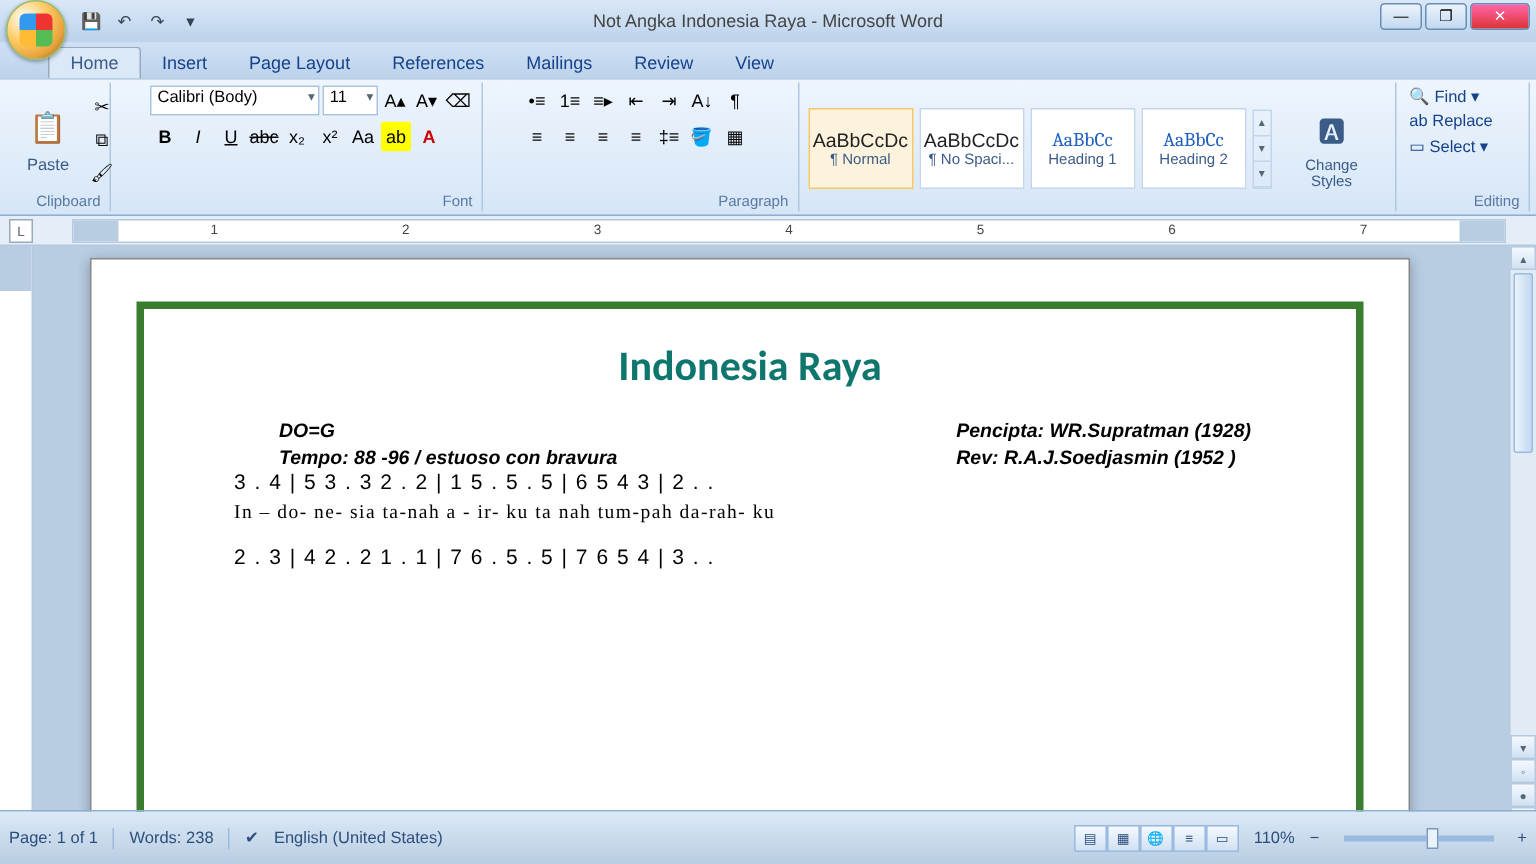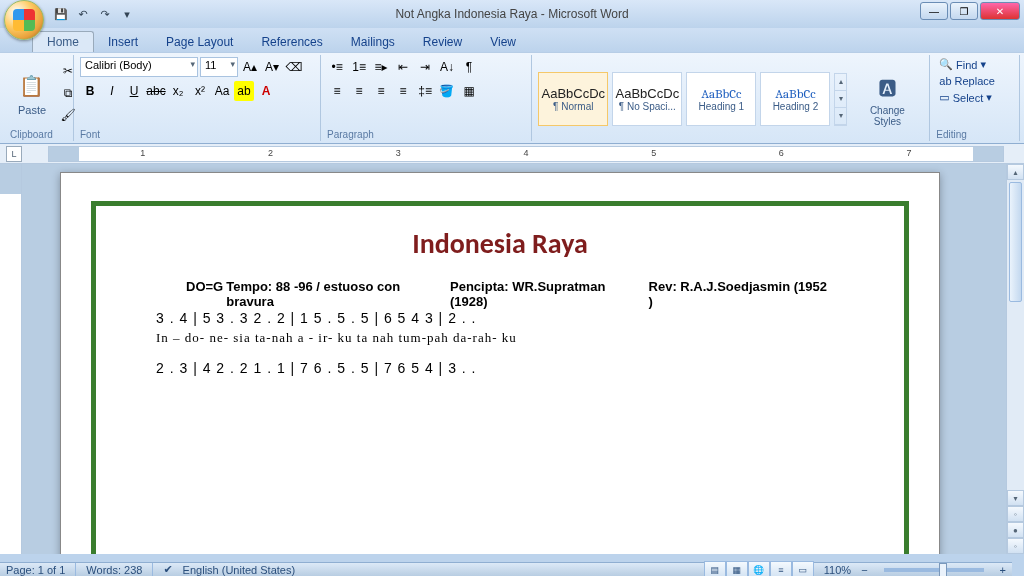--- a/index.html
+++ b/index.html
@@ -17,26 +17,26 @@
 .win-btn.close { background:linear-gradient(#f6a,#d33); color:#fff; width:40px; }
 
 
 .tabs { height: 24px; display:flex; padding-left:32px; align-items:flex-end; background:linear-gradient(#cfe0f4,#bcd3ec); }
 .tab { padding: 3px 14px; font-size: 12px; color:#15428b; cursor:pointer; }
 .tab.active { background:#dbe8f7; border:1px solid #9ab; border-bottom:none; border-radius:3px 3px 0 0; color:#3b5c87; }
 
 
 .ribbon { height: 92px; background: linear-gradient(#eef5fd,#d6e6f7); border-top:1px solid #b7cde6; border-bottom:1px solid #8faed1; display:flex; padding:2px 4px; }
 .group { border-right:1px solid #b0c7e0; display:flex; flex-direction:column; justify-content:space-between; padding:2px 6px 0; }
-.group-label { text-align:left; font-size:10px; color:#5a7aa3; padding:1px 0; }
+.group-label { text-align:right; font-size:10px; color:#5a7aa3; padding:1px 0; }
 .group-body { flex:1; display:flex; align-items:center; gap:4px; }
 .big-btn { display:flex; flex-direction:column; align-items:center; justify-content:center; padding:2px 6px; font-size:11px; color:#3b5c87; gap:2px; }
 .big-btn .ic { width:32px; height:32px; display:flex; align-items:center; justify-content:center; font-size:20px; }
 .small-row { display:flex; flex-direction:column; gap:2px; }
-.font-row { display:flex; gap:2px; align-items:flex-end; }
+.font-row { display:flex; gap:2px; align-items:flex-end;margin-left:20px; }
 .font-sel { height:20px; border:1px solid #a9c3e0; background:#fff; font-size:11px; padding:1px 14px 1px 4px; position:relative; }
 .font-sel::after { content:"▾"; position:absolute; right:2px; font-size:9px; color:#567; }
 .rb { width:20px; height:20px; border:1px solid transparent; display:flex; align-items:center; justify-content:center; font-size:12px; border-radius:2px; cursor:pointer; }
 .style-item { width:76px; height:54px; border:1px solid #c3d5ea; background:#fff; display:flex; flex-direction:column; align-items:center; justify-content:center; font-size:10px; color:#3b5c87; }
 .style-item.active { border-color:#f5c869; background:#fdf3dc; }
 .style-item .prev { font-size:13px; color:#222; }
 .style-item:nth-child(3) .prev, .style-item:nth-child(4) .prev { color:#1f5fbf; font-family:Cambria,serif; }
 .edit-link { font-size:11px; color:#15428b; display:flex; align-items:center; gap:3px; padding:1px 3px; }
 .style-scroll { width:14px; display:flex; flex-direction:column; border:1px solid #c3d5ea; }
 .style-scroll div { height:17px; display:flex; align-items:center; justify-content:center; font-size:8px; color:#567; border-bottom:1px solid #c3d5ea; }
@@ -49,34 +49,34 @@
 .hruler .dark.l { left:0; width:30px; }
 .hruler .dark.r { right:0; width:30px; }
 .hruler .nums { position:absolute; left:30px; right:30px; top:1px; display:flex; justify-content:space-between; font-size:9px; color:#444; }
 
 
 .doc-area { position:absolute; top:164px; bottom:22px; left:0; right:0; background:#b8cde2; overflow:hidden; }
 .vruler { position:absolute; left:0; top:0; bottom:0; width:22px; background:#fff; border-right:1px solid #b5c9df; }
 .vruler .dark { position:absolute; left:0; right:0; background:#b8cde2; }
 .page { position:absolute; left:60px; top:8px; width:880px; height:700px; background:#fff; box-shadow:0 2px 8px rgba(0,0,0,.3); border:1px solid #888; }
 .green-border { position:absolute; left:30px; top:28px; right:30px; height:620px; border:5px solid #3a7d2e; padding:20px 30px; }
-.doc-title { text-align:center; font-family:"Calibri",sans-serif; font-size:28px; font-weight:bold; color:#7f1d1d; margin-bottom:18px; }
+.doc-title { text-align:center; font-family:"Calibri",sans-serif; font-size:28px; font-weight:bold; color:#0f766e; margin-bottom:18px; }
 .meta { display:flex; justify-content:space-between; padding:0 40px 0 60px; font-size:13px; font-weight:bold; color:#000; }
-.meta-col { display:flex; flex-direction:row; gap:3px; }
+.meta-col { display:flex; flex-direction:column; gap:3px;font-style:italic; }
 .watermark { font-size:24px; font-style:italic; font-weight:bold; color:#7cc245; margin:6px 0 8px 40px; font-family:Calibri,sans-serif; }
 .notation { font-family:"Courier New",monospace; font-size:14px; padding:0 30px; line-height:1.4; }
 .notation .num { letter-spacing:1px; }
 .lyric { font-family:Liberation Serif, serif; font-size:13px; letter-spacing:1px; margin-bottom:12px; }
 
 .scrollbar-v { position:absolute; right:0; top:0; bottom:0; width:18px; background:#e1ebf6; border-left:1px solid #b5c9df; display:flex; flex-direction:column; }
 .sbtn { height:16px; background:linear-gradient(#f4f9fe,#d1e1f2); border:1px solid #b5c9df; display:flex; align-items:center; justify-content:center; font-size:8px; color:#567; }
 .thumb { height:120px; margin:2px; background:linear-gradient(90deg,#eaf3fc,#c3d8ef); border:1px solid #9abae0; border-radius:2px; }
 
 
-.statusbar { position:absolute; bottom:0; left:0; right:12px; height:14px; background:linear-gradient(#dce9f7,#b8cde2); border-top:1px solid #8faed1; display:flex; align-items:center; font-size:11px; color:#2b4f7c; padding:0 6px; gap:10px; }
+.statusbar { position:absolute; bottom:0; left:0; right:0; height:36px; background:linear-gradient(#dce9f7,#b8cde2); border-top:1px solid #8faed1; display:flex; align-items:center; font-size:11px; color:#2b4f7c; padding:0 6px; gap:10px; }
 .statusbar .sep { width:1px; height:14px; background:#9abae0; }
 .view-btns { display:flex; margin-left:auto; }
 .vbtn { width:22px; height:18px; border:1px solid #9abae0; background:linear-gradient(#f4f9fe,#d1e1f2); display:flex; align-items:center; justify-content:center; font-size:9px; }
 .zoom-slider { width:100px; height:4px; background:#9abae0; position:relative; margin:0 6px; }
 .zoom-slider .zh { position:absolute; width:8px; height:14px; background:#eaf2fb; border:1px solid #7a98bb; top:-5px; left:55%; }
 </style>
 </head>
 <body>
 
 <div class="titlebar">

